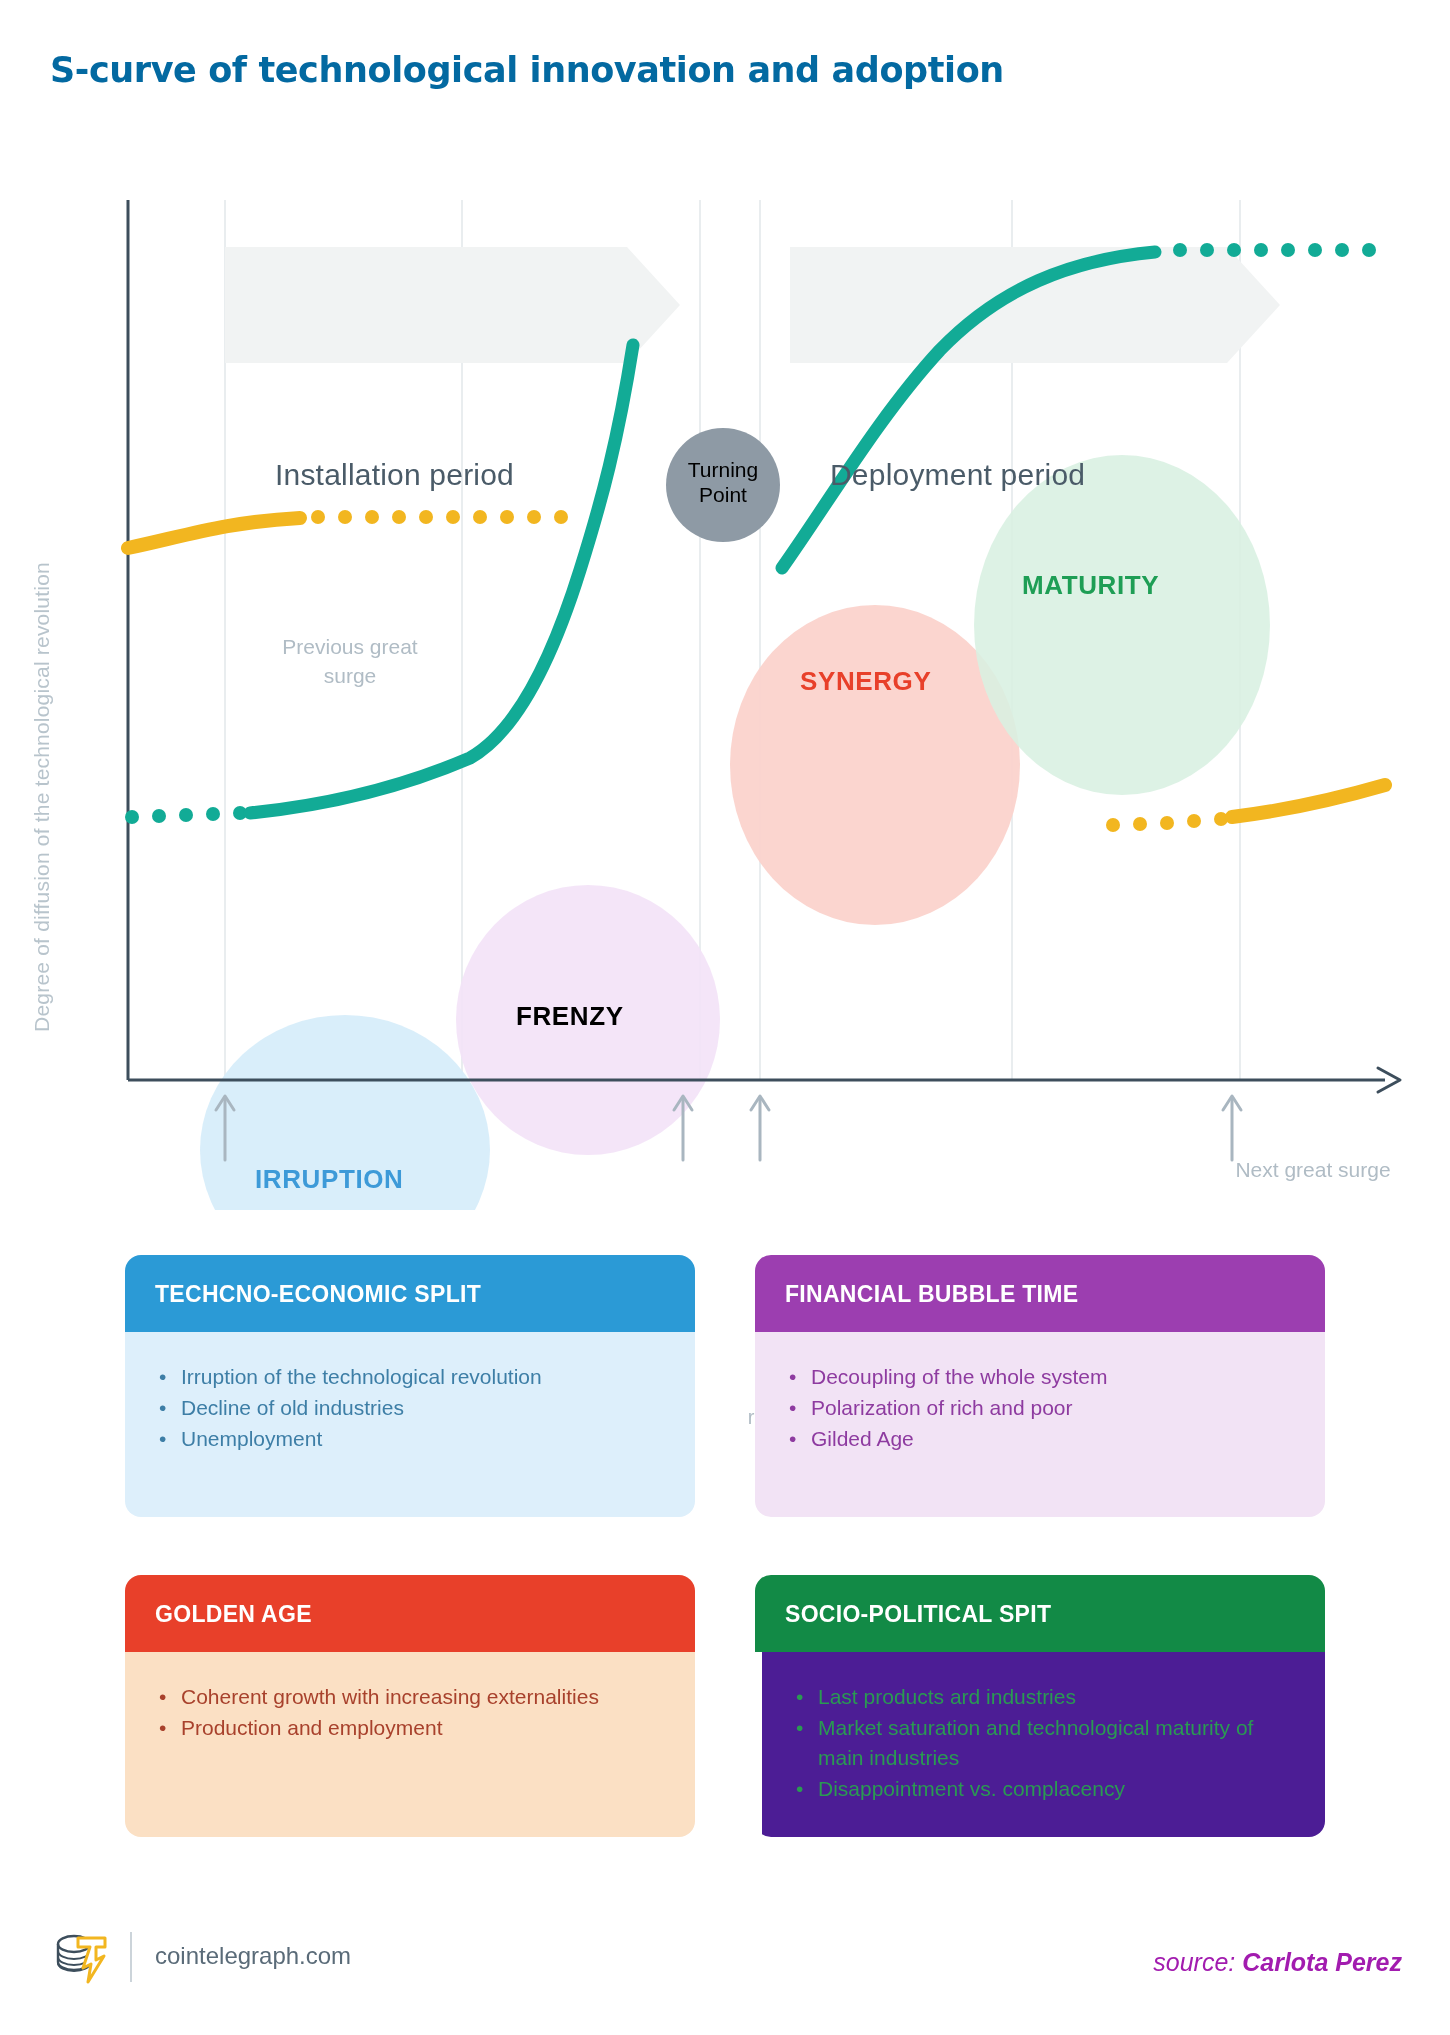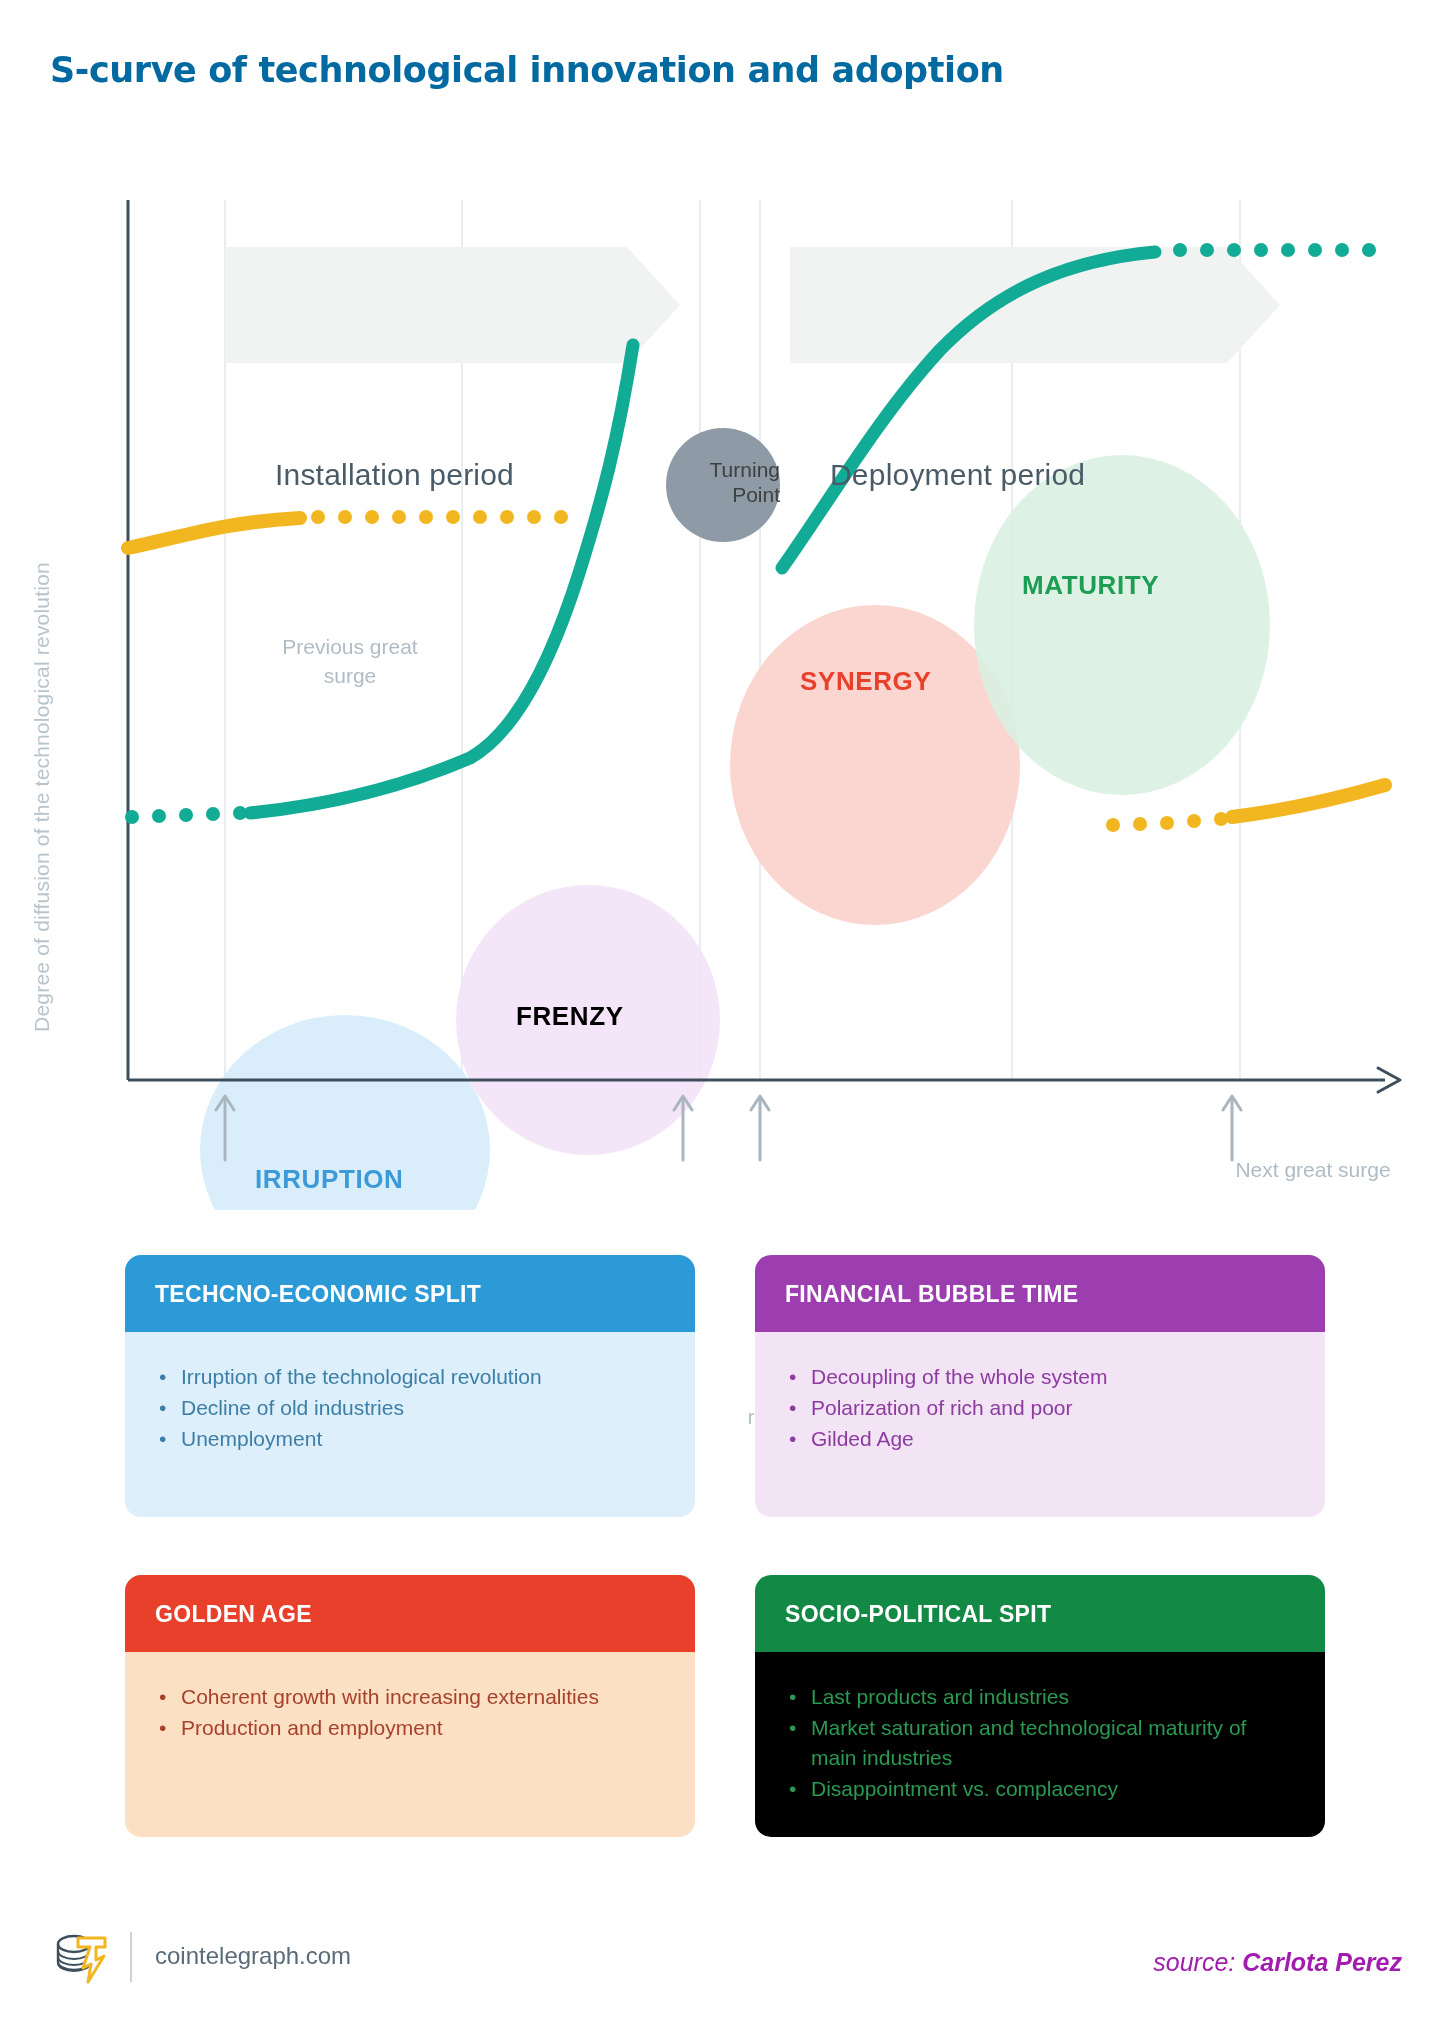--- a/index.html
+++ b/index.html
@@ -39,21 +39,21 @@
   
   .band-label{
     position:absolute; font-size:30px; color:#4a5b68; letter-spacing:.2px;
   }
   .band-install{ left:275px; top:258px; }
   .band-deploy{ left:830px; top:258px; }
 
   .turning-circle{
     position:absolute; left:666px; top:228px; width:114px; height:114px;
     border-radius:50%; background:#8e9aa5;
-    color:#404040; font-size:21px; line-height:25px; text-align:right;
+    color:#000000; font-size:21px; line-height:25px; text-align:center;
     padding-top:29px;
   }
 
   
   .bub-label{ position:absolute; font-weight:bold; letter-spacing:.6px; }
   .lbl-irruption{ left:255px; top:964px; font-size:26px; color:#3d9ad8; }
   .lbl-frenzy   { left:516px; top:801px; font-size:26px; color:#000000; }
   .lbl-synergy  { left:800px; top:466px; font-size:26px; color:#e8402a; }
   .lbl-maturity { left:1022px; top:370px; font-size:26px; color:#1e9e55; }
 
@@ -106,21 +106,21 @@
   .c2{ left:755px; top:0; }
   .c2 .card-head{ background:#9c3eb0; }
   .c2 .card-body{ background:#f2e3f5; color:#8e3ba0; min-height:185px; }
 
   .c3{ left:125px; top:320px; }
   .c3 .card-head{ background:#e8402a; }
   .c3 .card-body{ background:#fbe0c4; color:#a8412c; min-height:185px; }
 
   .c4{ left:755px; top:320px; }
   .c4 .card-head{ background:#128a46; }
-  .c4 .card-body{ background:#000000; color:#2a9a52; min-height:185px; }
+  .c4 .card-body{ background:#4c1d95; color:#2a9a52; min-height:185px;margin-left:7px; }
 
   
   .footer{ position:absolute; left:0; top:1930px; width:1450px; height:80px; }
   .logo{ position:absolute; left:50px; top:0px; width:60px; height:60px; }
   .footer-div{
     position:absolute; left:130px; top:2px; width:2px; height:50px; background:#ccd4da;
   }
   .footer-url{
     position:absolute; left:155px; top:12px; font-size:24px; color:#5a6b78;
   }

